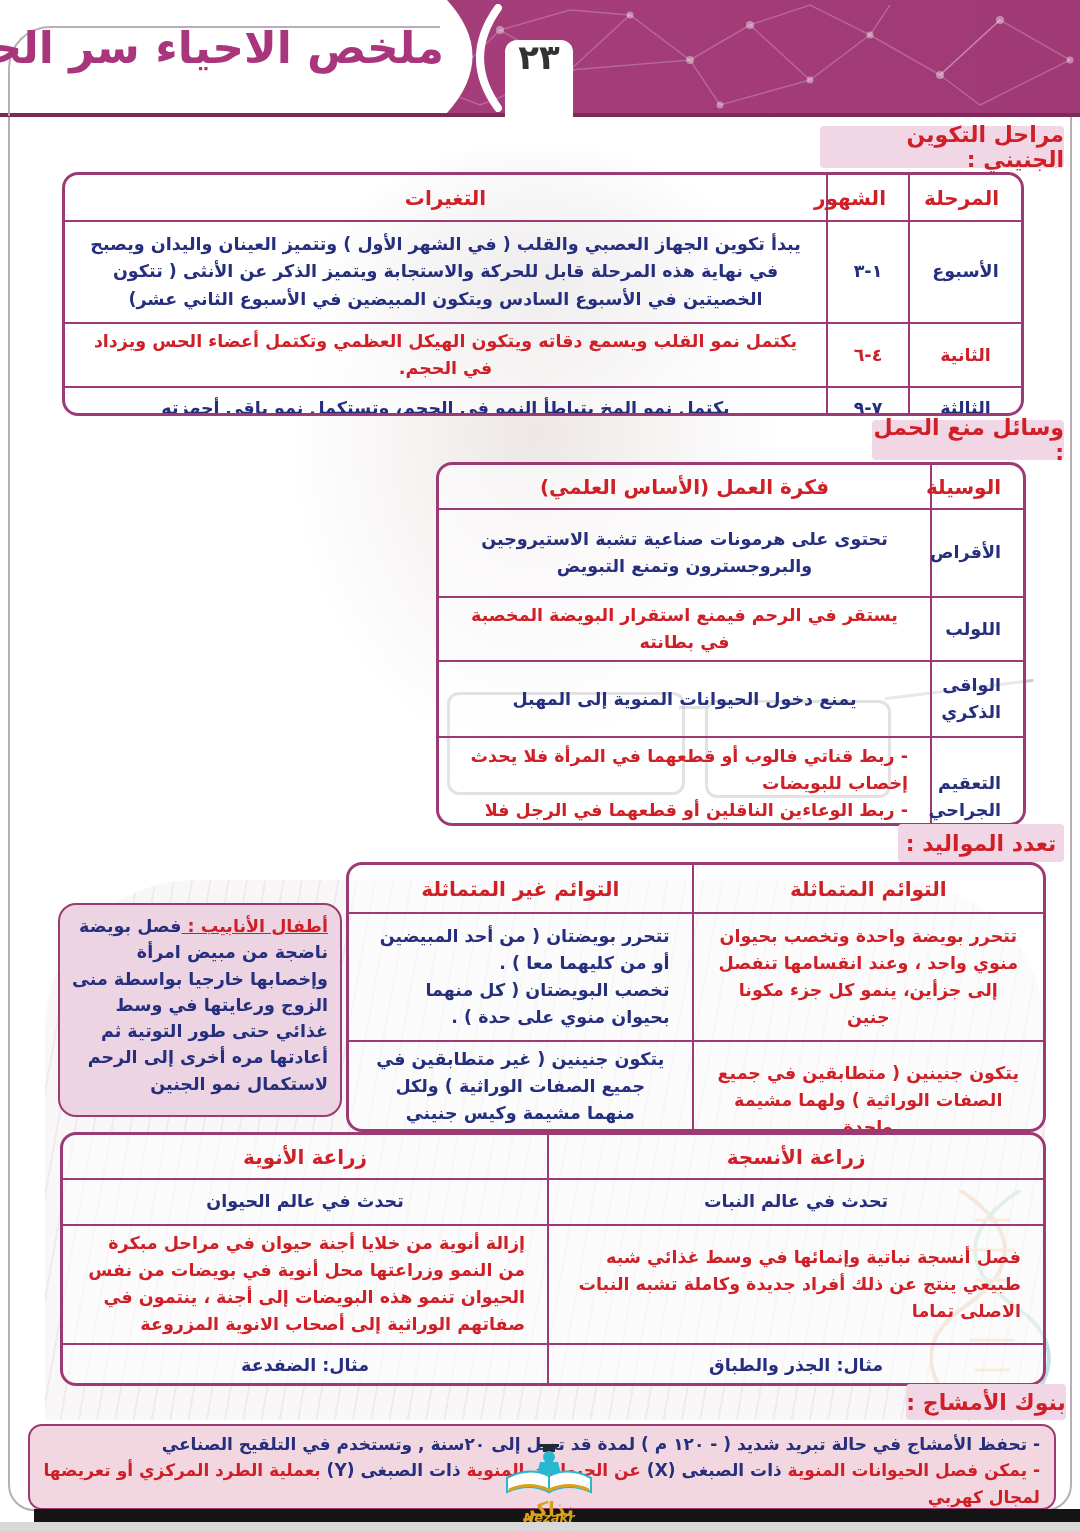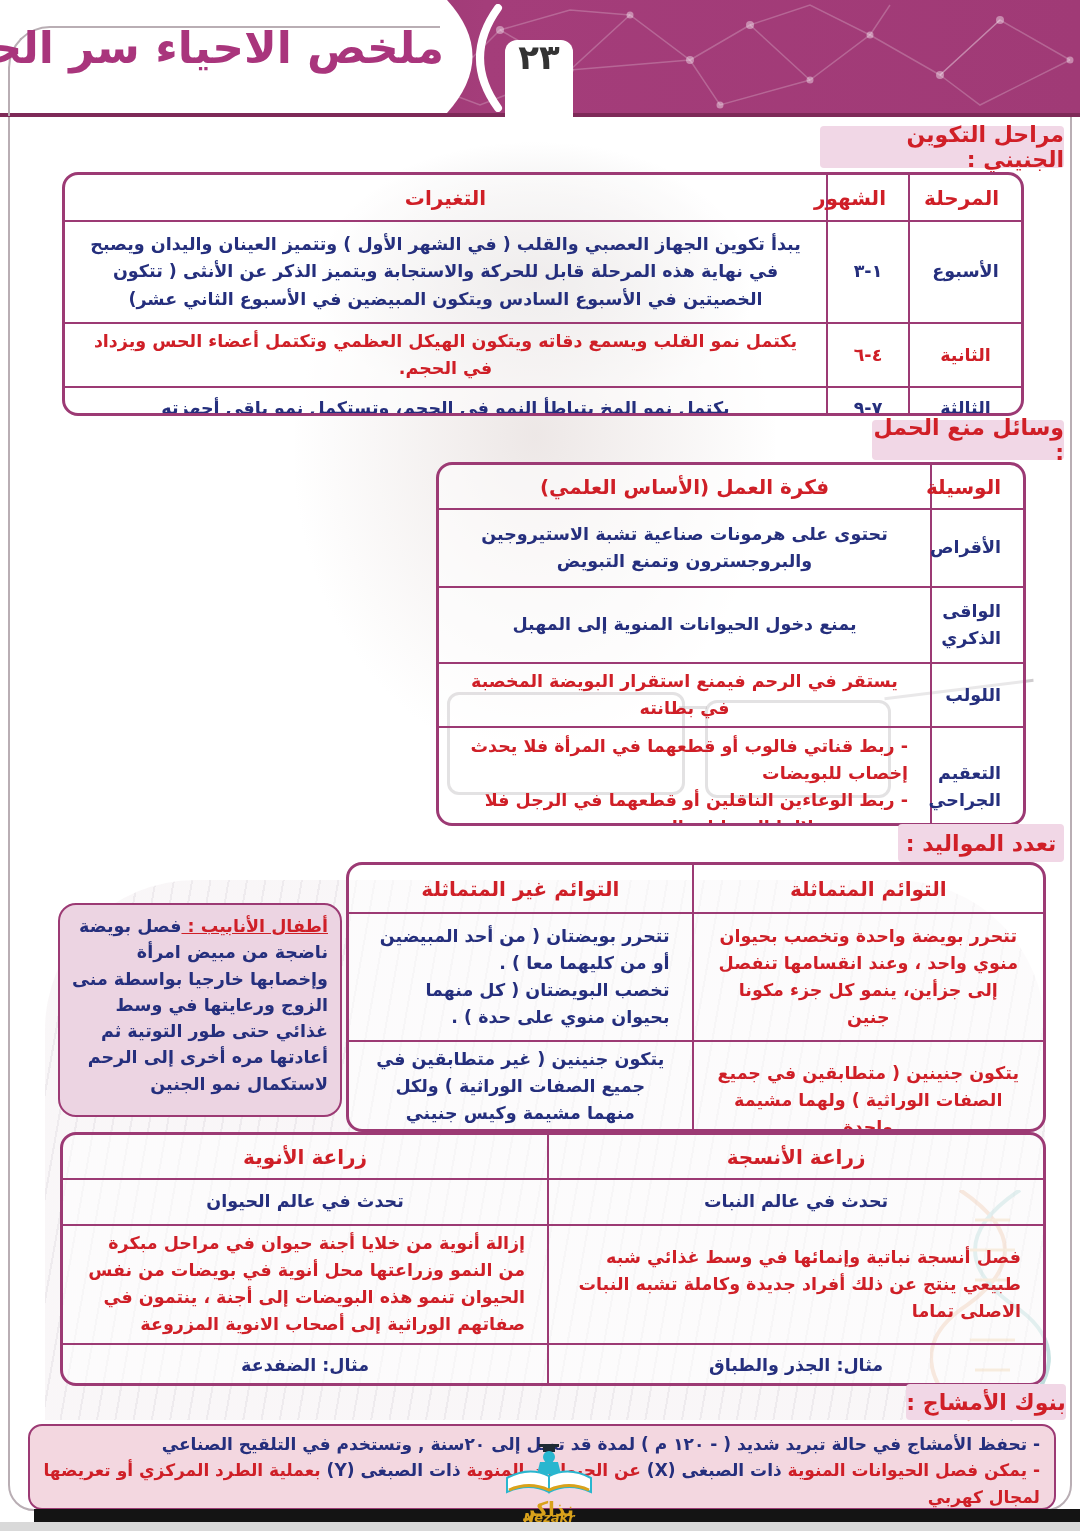--- a/index.html
+++ b/index.html
@@ -177,32 +177,32 @@
       <table>
         <colgroup>
             <col style="width:92px">
             <col>
           </colgroup>
         <tbody>
             <tr style="height:44px">
           <th>الوسيلة</th>
           <th>فكرة العمل (الأساس العلمي)</th>
         </tr>
-        <tr style="height:78px">
+        <tr style="height:88px">
           <td class="cell blue">الأقراص</td>
           <td class="cell blue">تحتوى على هرمونات صناعية تشبة الاستيروجين والبروجسترون وتمنع التبويض</td>
+        </tr>
+        <tr style="height:42px">
+          <td class="cell blue">اللولب</td>
+          <td class="cell red">يستقر في الرحم فيمنع استقرار البويضة المخصبة في بطانته</td>
         </tr>
         <tr style="height:76px">
           <td class="cell blue">الواقى
 الذكري</td>
           <td class="cell blue">يمنع دخول الحيوانات المنوية إلى المهبل</td>
-        </tr>
-        <tr style="height:42px">
-          <td class="cell blue">اللولب</td>
-          <td class="cell red">يستقر في الرحم فيمنع استقرار البويضة المخصبة في بطانته</td>
         </tr>
         <tr style="height:118px">
           <td class="cell blue">التعقيم
 الجراحي</td>
           <td class="cell red cell-r">- ربط قناتي فالوب أو قطعهما في المرأة فلا يحدث إخصاب للبويضات
 - ربط الوعاءين الناقلين أو قطعهما في الرجل فلا تخرج من خلالها الحيوانات المنوية</td>
         </tr>
       </tbody>
         </table>
     </div>

